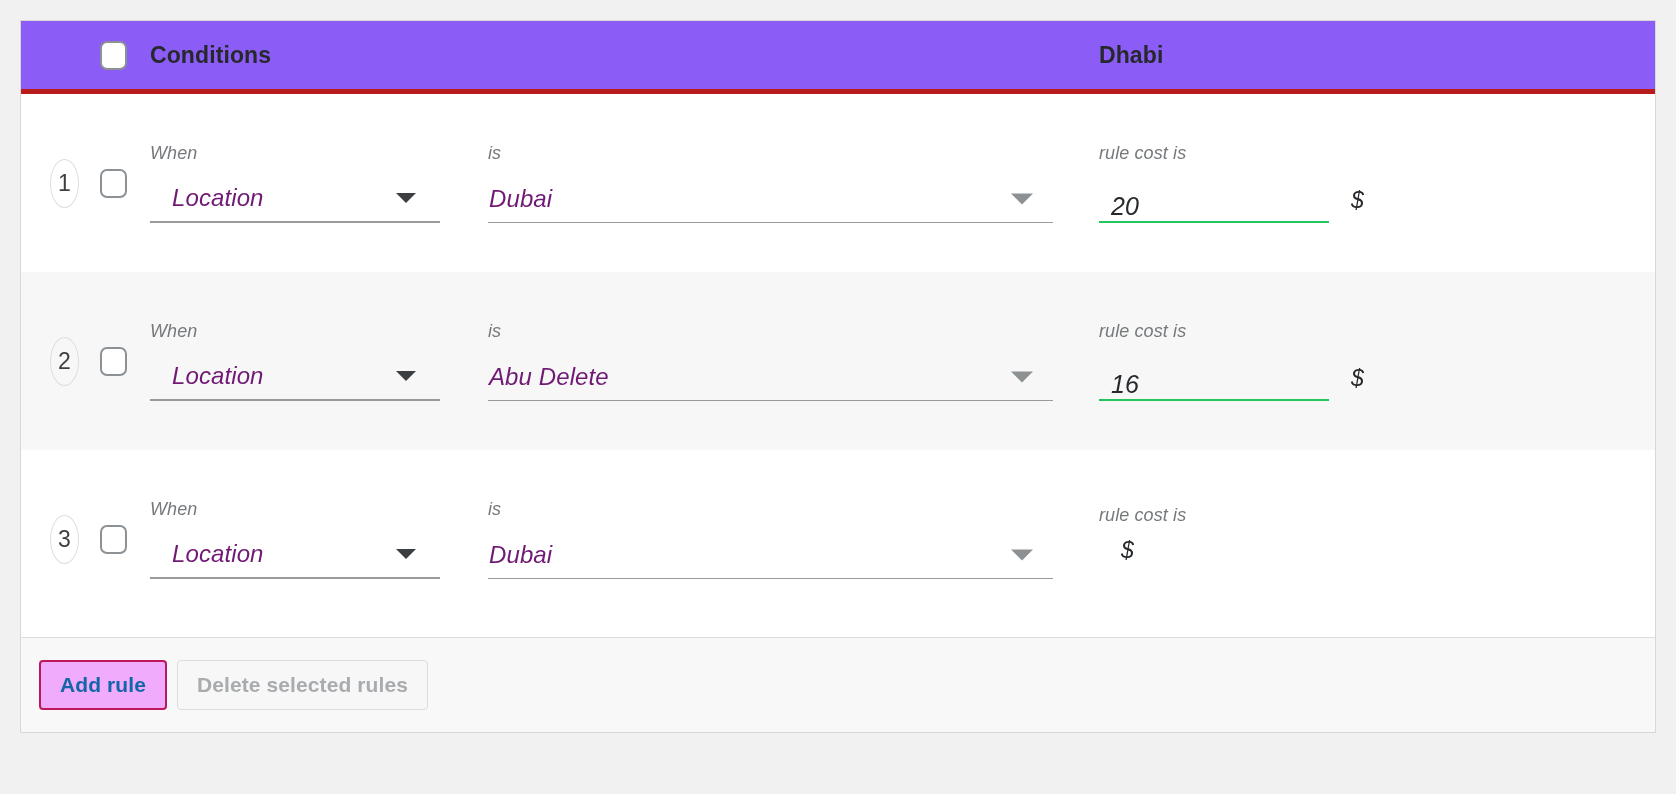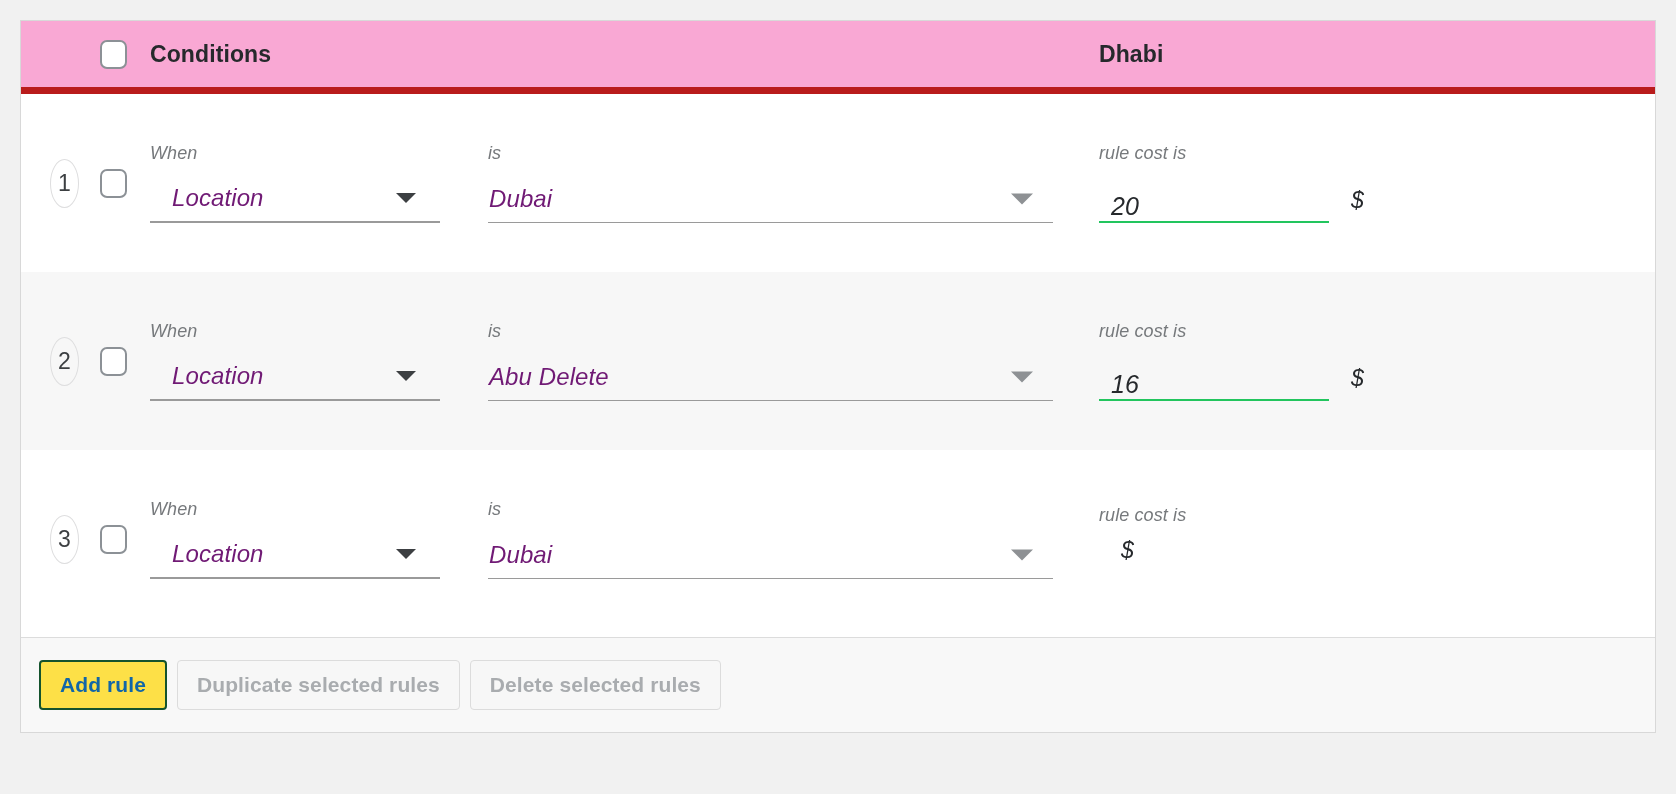--- a/index.html
+++ b/index.html
@@ -21,22 +21,22 @@
     background: #ffffff;
     border: 1px solid #d8d8d8;
     overflow: hidden;
   }
 
   
   .table-header {
     display: flex;
     align-items: center;
     height: 73px;
-    background: #f9a8d4;
-    border-bottom: 7px solid #b91c1c;
+    background: #8b5cf6;
+    border-bottom: 5px solid #b91c1c;
     position: relative;
   }
 
   .col-num      { width: 58px;  flex: 0 0 58px; }
   .col-check    { width: 68px;  flex: 0 0 68px; display: flex; align-items: center; justify-content: center; }
   .col-when     { width: 330px; flex: 0 0 330px; padding-left: 3px; }
   .col-is       { width: 600px; flex: 0 0 600px; padding-left: 11px; }
   .col-cost     { flex: 1 1 auto; padding-left: 22px; }
 
   .header-title {
@@ -171,23 +171,23 @@
     font-size: 21px;
     font-weight: bold;
     font-family: "Liberation Sans", sans-serif;
     display: flex;
     align-items: center;
     background: #f7f7f7;
     letter-spacing: .1px;
     cursor: pointer;
   }
   .btn-primary {
-    border: 2px solid #14532d;
+    border: 2px solid #be185d;
     color: #1166a8;
-    background: #fde047;
+    background: #f0abfc;
   }
   .btn-disabled {
     border: 1px solid #dcdcdc;
     color: #a9acaf;
     background: #f7f7f7;
     cursor: default;
   }
 </style>
 </head>
 <body>
@@ -314,17 +314,16 @@
         <span class="field-label">rule cost is</span>
         <div class="cost-wrap">
           <span class="currency">$</span>
         </div>
       </div>
     </div>
   </div>
 
   <div class="footer-bar">
     <button class="btn btn-primary">Add rule</button>
-    <button class="btn btn-disabled">Duplicate selected rules</button>
     <button class="btn btn-disabled">Delete selected rules</button>
   </div>
 
 </div>
 
 </body></html>

